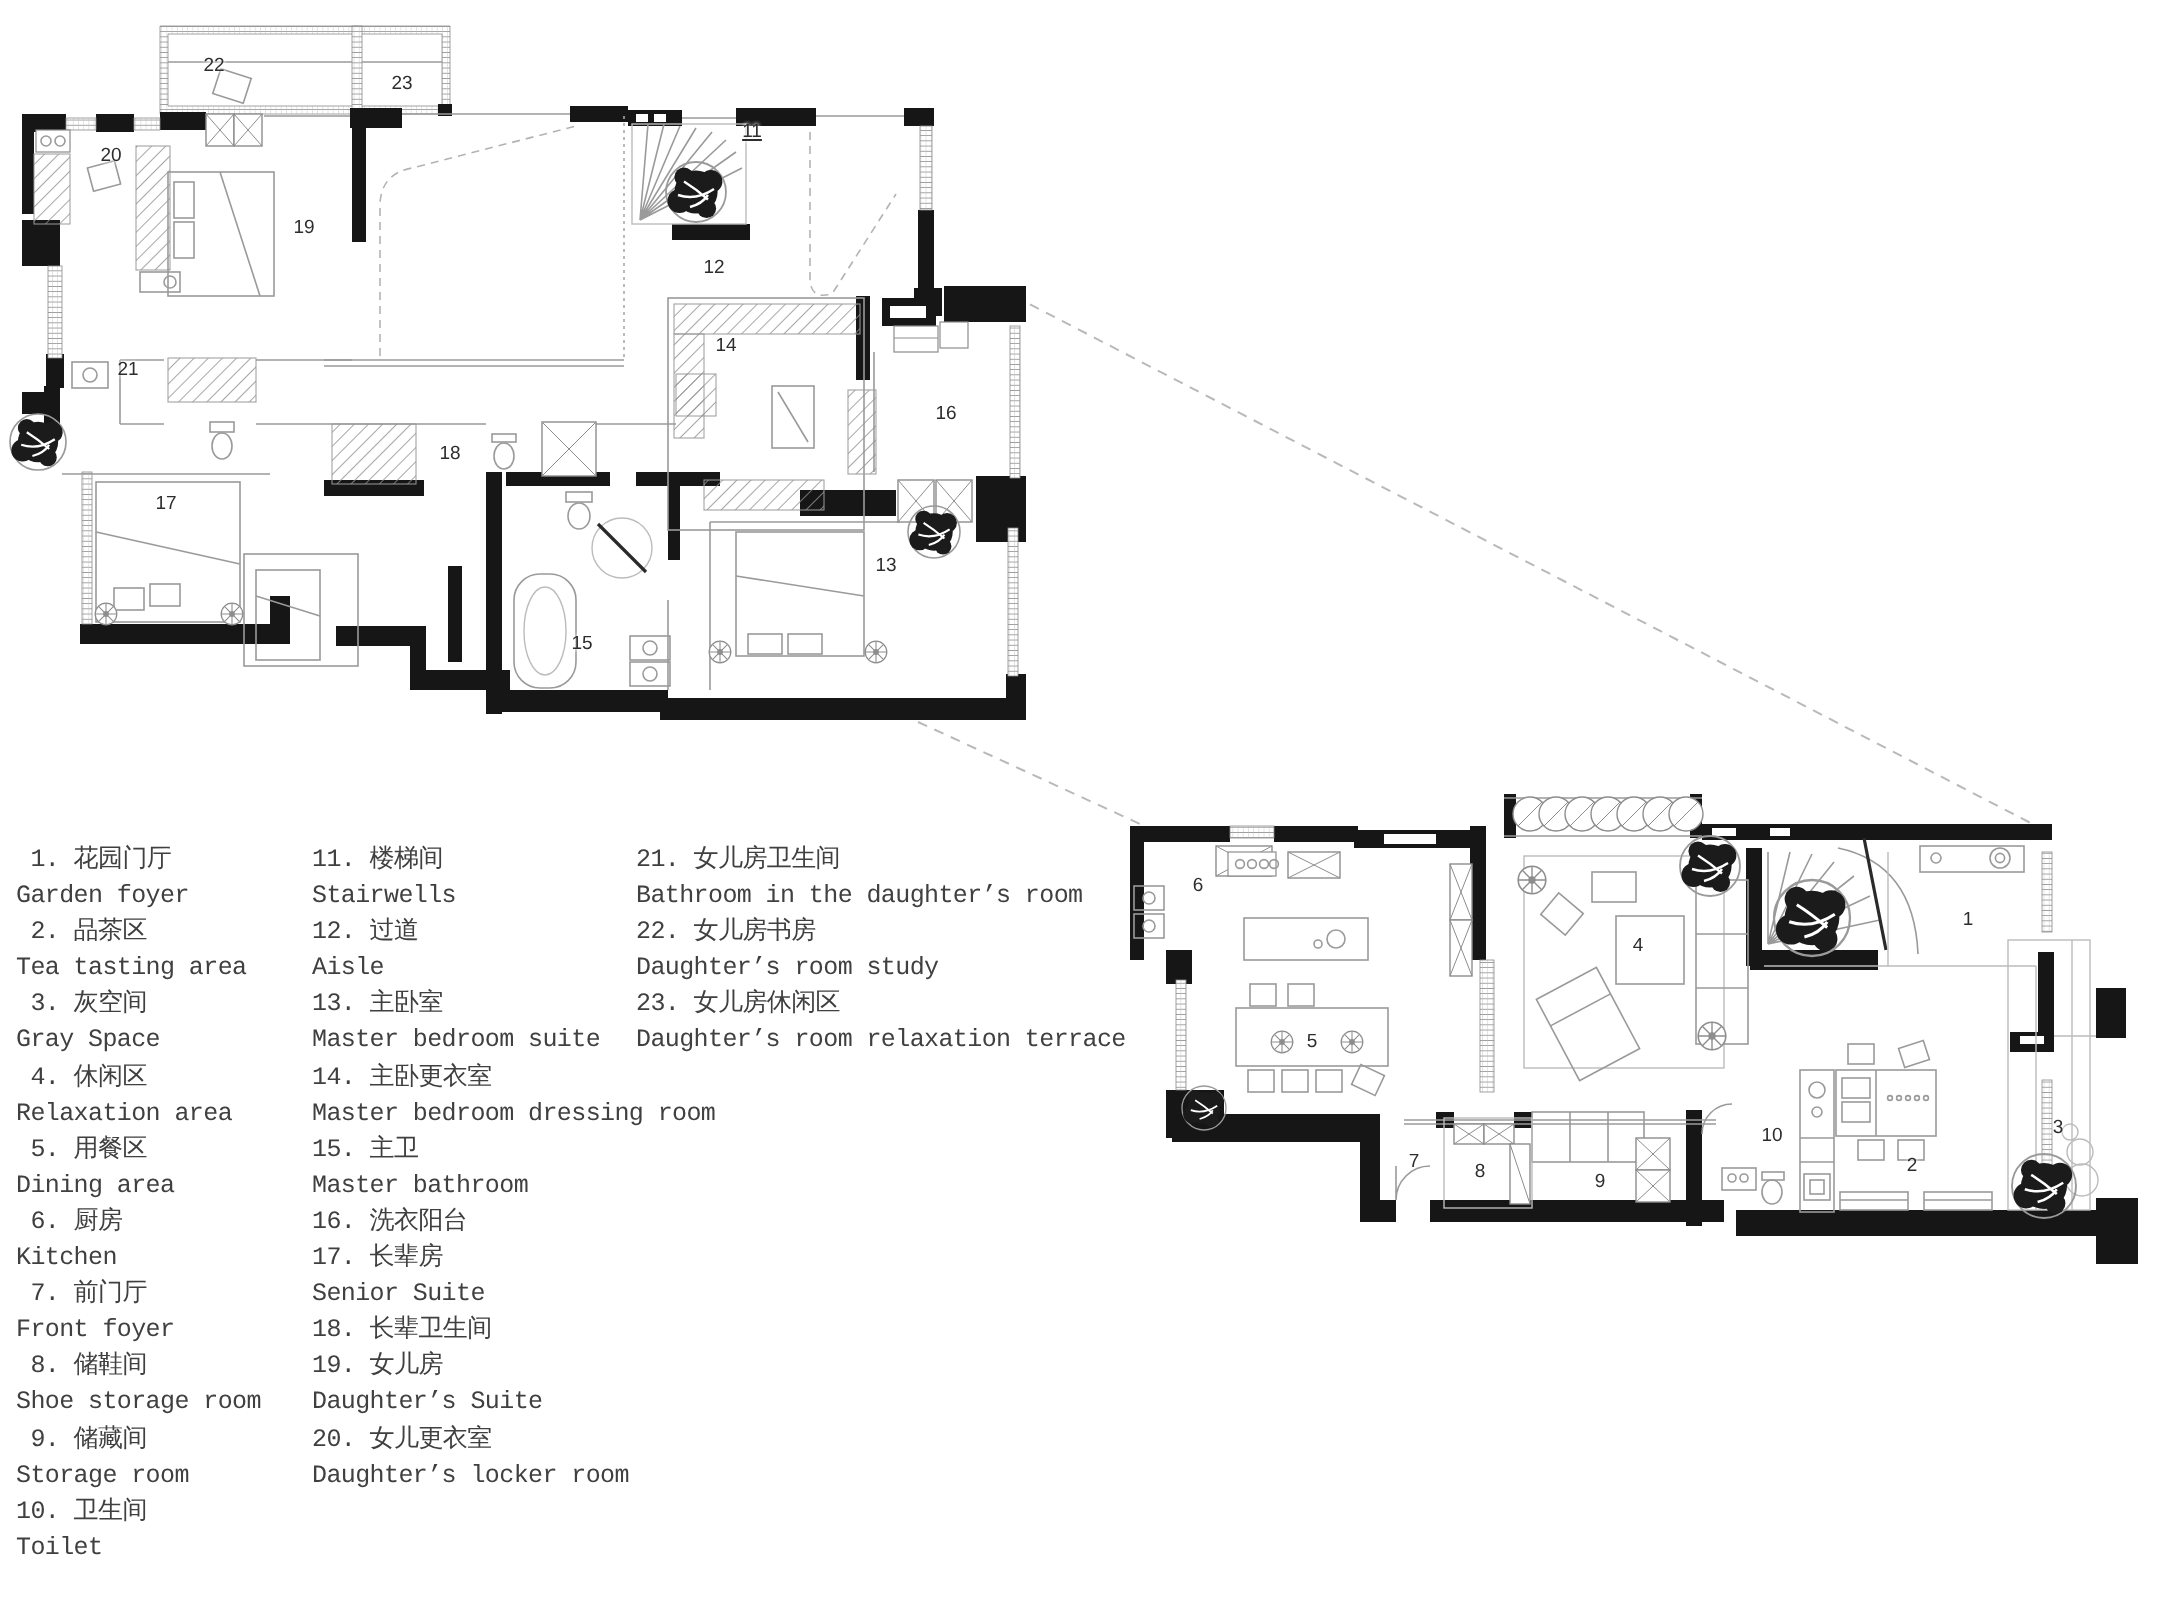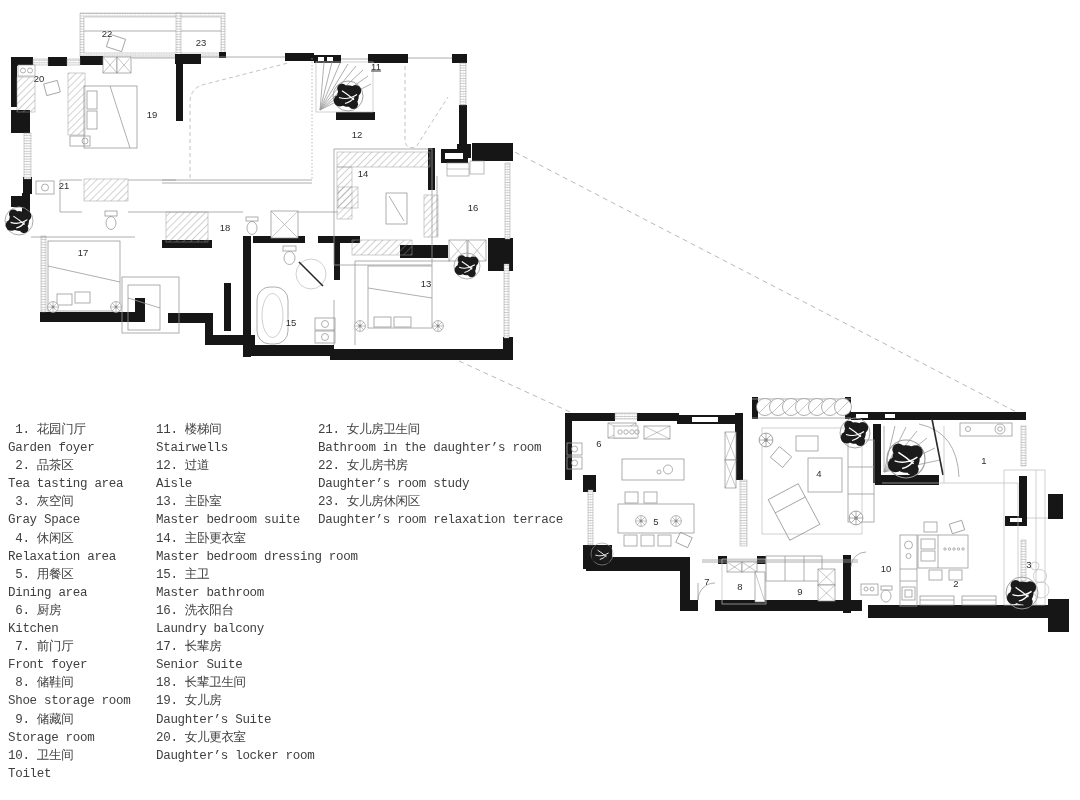--- a/index.html
+++ b/index.html
@@ -432,33 +432,33 @@
     <g>
       <use href="#treeSym" transform="translate(855,433) scale(1.5)"></use>
       <use href="#treeSym" transform="translate(906,459) scale(1.9)"></use>
       <use href="#treeSym" transform="translate(602,554) scale(1.1)"></use>
       <use href="#treeSym" transform="translate(1022,593) scale(1.6)"></use>
     </g>
   </g>
 </svg>
 
 <div id="room-labels">
-      <span class="room-num" style="left: 39px; top: 78px;">20</span>
+      <span class="room-num" style="left: 39px; top: 78px; padding-left: 33px;">20</span>
       <span class="room-num" style="left: 107px; top: 33px;">22</span>
       <span class="room-num" style="left: 201px; top: 42px;">23</span>
       <span class="room-num" style="left: 152px; top: 114px;">19</span>
       <span class="room-num" style="left: 64px; top: 185px;">21</span>
       <span class="room-num" style="left: 376px; top: 66px; text-decoration: underline;">11</span>
       <span class="room-num" style="left: 357px; top: 134px;">12</span>
       <span class="room-num" style="left: 363px; top: 173px;">14</span>
       <span class="room-num" style="left: 473px; top: 207px;">16</span>
       <span class="room-num" style="left: 225px; top: 227px;">18</span>
       <span class="room-num" style="left: 291px; top: 290px; margin-top: 32px;">15</span>
       <span class="room-num" style="left: 83px; top: 252px;">17</span>
-      <span class="room-num" style="left: 426px; top: 283px; text-align: right;">13</span>
+      <span class="room-num" style="left: 443px; top: 283px; text-align: right;">13</span>
       <span class="room-num" style="left: 599px; top: 443px;">6</span>
       <span class="room-num" style="left: 656px; top: 521px;">5</span>
       <span class="room-num" style="left: 819px; top: 473px;">4</span>
       <span class="room-num" style="left: 707px; top: 581px;">7</span>
       <span class="room-num" style="left: 740px; top: 586px;">8</span>
       <span class="room-num" style="left: 800px; top: 591px;">9</span>
       <span class="room-num" style="left: 886px; top: 568px;">10</span>
       <span class="room-num" style="left: 956px; top: 583px;">2</span>
       <span class="room-num" style="left: 984px; top: 460px;">1</span>
       <span class="room-num" style="left: 1029px; top: 564px;">3</span>
@@ -492,21 +492,20 @@
         <div class="lg-en">Stairwells</div>
         <div class="lg-zh">12. 过道</div>
         <div class="lg-en">Aisle</div>
         <div class="lg-zh">13. 主卧室</div>
         <div class="lg-en">Master bedroom suite</div>
         <div class="lg-zh">14. 主卧更衣室</div>
         <div class="lg-en">Master bedroom dressing room</div>
         <div class="lg-zh">15. 主卫</div>
         <div class="lg-en">Master bathroom</div>
         <div class="lg-zh">16. 洗衣阳台</div>
-        <div class="lg-en">Laundry balcony</div>
         <div class="lg-zh">17. 长辈房</div>
         <div class="lg-en">Senior Suite</div>
         <div class="lg-zh">18. 长辈卫生间</div>
         <div class="lg-zh">19. 女儿房</div>
         <div class="lg-en">Daughter’s Suite</div>
         <div class="lg-zh">20. 女儿更衣室</div>
         <div class="lg-en">Daughter’s locker room</div>
       </div>
       <div class="lg-col c2">
         <div class="lg-zh">21. 女儿房卫生间</div>

